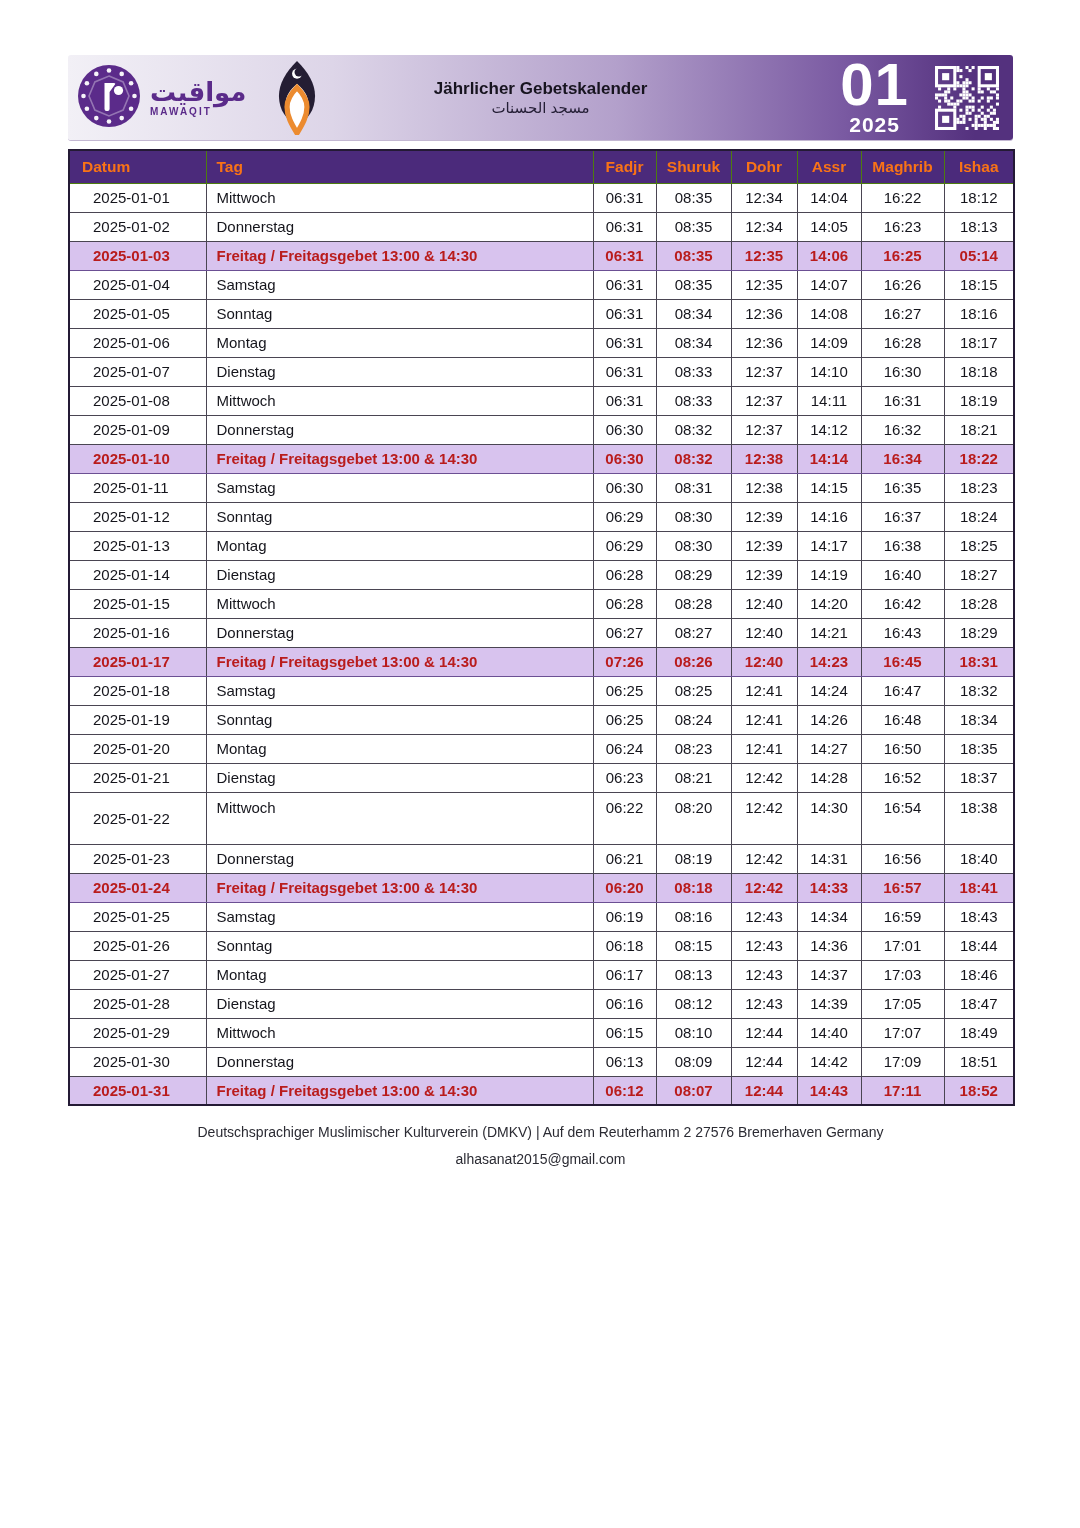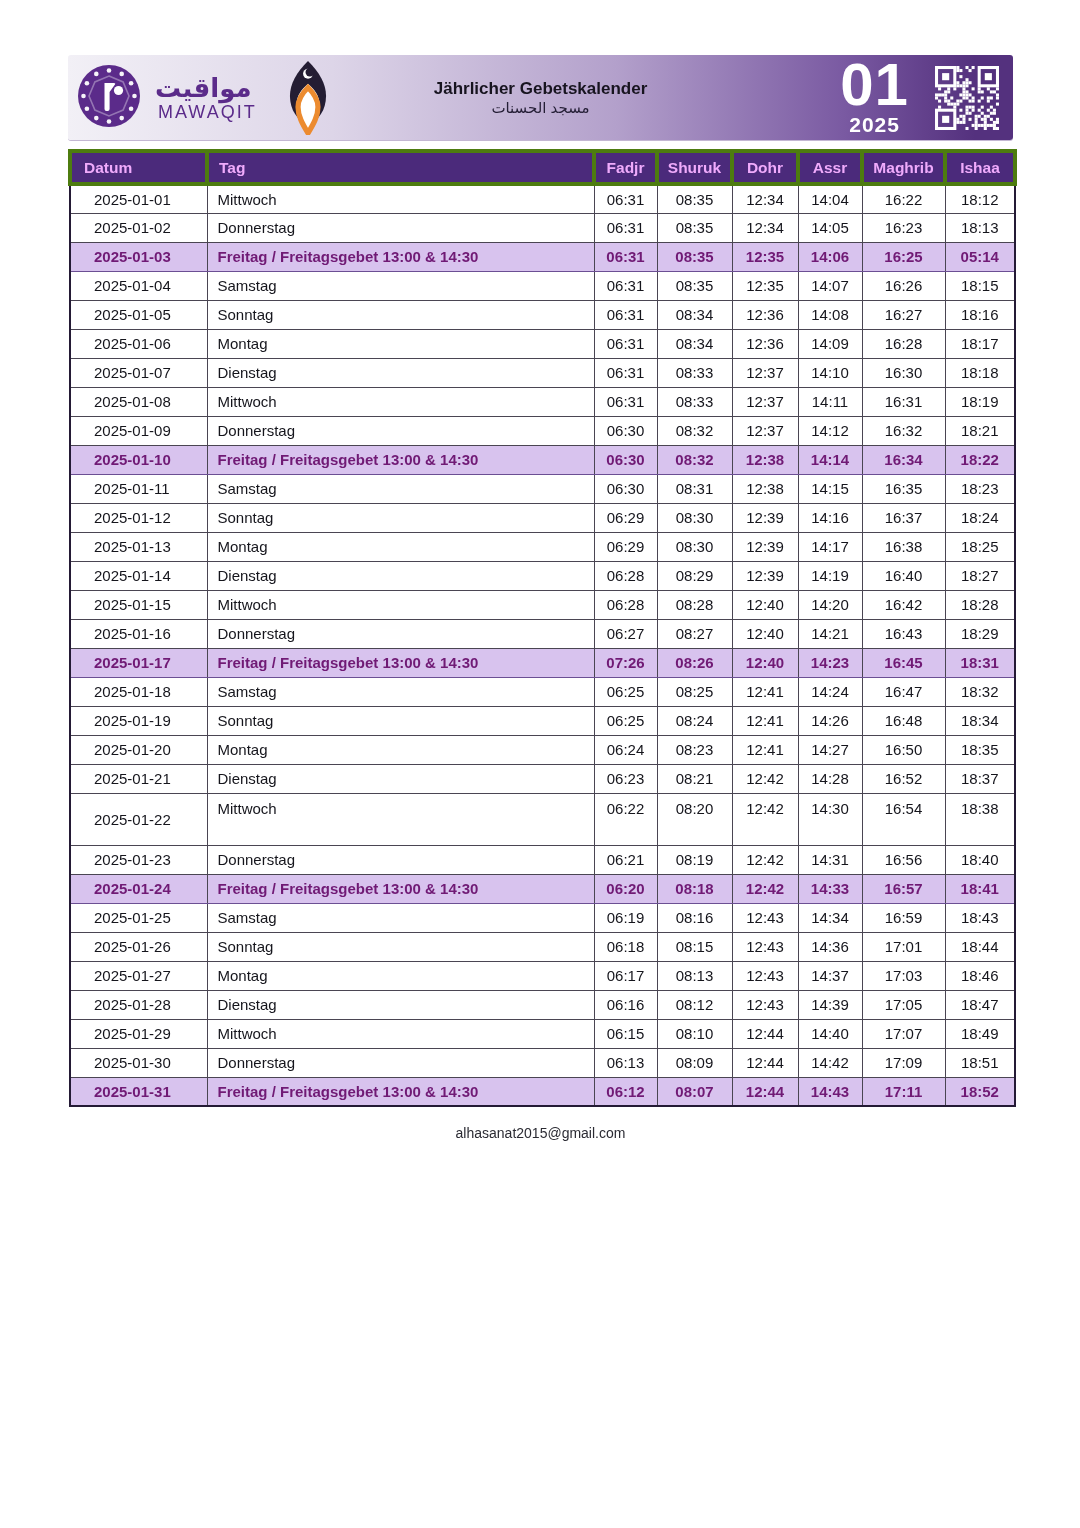--- a/index.html
+++ b/index.html
@@ -17,21 +17,21 @@
     position: relative;
     width: 945px; height: 85px;
     border-radius: 3px;
     background: linear-gradient(90deg, #f2f0f6 0%, #ddd5e8 28%, #b3a0cb 58%, #7a5aa2 82%, #54317e 96%, #54317e 100%);
     display: flex; align-items: center;
     box-shadow: 0 1px 0 rgba(84,49,126,0.35);
   }
   .mawaqit-logo { display: flex; align-items: center; margin-left: 8px; }
   .mawaqit-text { margin-left: 8px; color: #5b2b8a; line-height: 1; }
   .mawaqit-ar { font-size: 26px; font-weight: bold; text-align: center; }
-  .mawaqit-latin { font-size: 18px; font-weight: normal; letter-spacing: 2px; margin-top: 2px; margin-left: 8px; }
+  .mawaqit-latin { font-size: 10px; font-weight: bold; letter-spacing: 2px; margin-top: 2px; }
   .mosque-logo { margin-left: 26px; margin-top: 2px; }
   .title-block {
     position: absolute; left: 50%; top: 50%;
     transform: translate(-50%,-50%);
     text-align: center; width: 420px;
   }
   .title-de { font-size: 17px; font-weight: bold; color: #17141f; }
   .title-ar { font-size: 15px; color: #241e35; margin-top: 0; }
   .month-block { margin-left: auto; text-align: center; color: #ffffff; margin-right: 26px; }
   .month-num { font-size: 60px; font-weight: bold; line-height: 0.85; letter-spacing: 1px; }
@@ -40,44 +40,44 @@
 
   
   table.calendar {
     margin-top: 9px;
     width: 945px;
     border-collapse: collapse;
     table-layout: fixed;
     border: 2px solid #241a35;
   }
   .calendar th {
-    background: #4b2a7b; color: #f0abfc;
+    background: #4b2a7b; color: #f97316;
     font-size: 15.5px; font-weight: bold;
     height: 33px;
-    border: 4px solid #4d7c0f;
+    border: 1px solid #4d7c0f;
     text-align: center;
   }
   .calendar th.c-date { text-align: left; padding-left: 12px; }
   .calendar th.c-day  { text-align: left; padding-left: 10px; }
   .calendar td {
     border: 1px solid #4a4552;
     font-size: 15px;
     height: 29px;
     padding: 2px 4px;
     background: #ffffff;
     color: #15151c;
     text-align: center;
     vertical-align: middle;
   }
   .calendar td.c-date { text-align: left; padding-left: 23px; }
   .calendar td.c-day  { text-align: left; padding-left: 10px; }
   .calendar tr.friday td {
     background: #d8c3ee;
     font-weight: bold;
-    color: #701a75;
+    color: #b91c1c;
     border-top-color: #6b4f93;
     border-bottom-color: #6b4f93;
   }
   .calendar tr.tall td { height: 52px; vertical-align: top; padding-top: 6px; }
   .calendar tr.tall td.c-date { vertical-align: middle; padding-top: 2px; }
 
   
   .footer { margin-top: 18px; text-align: center; color: #2b2b33; }
   .footer-line1 { font-size: 14px; }
   .footer-line2 { font-size: 14px; margin-top: 11px; }
@@ -604,16 +604,17 @@
           <td class="c-time">08:07</td>
           <td class="c-time">12:44</td>
           <td class="c-time">14:43</td>
           <td class="c-time">17:11</td>
           <td class="c-time">18:52</td>
         </tr>
       </tbody>
   </table>
 
   <div class="footer">
+    <div class="footer-line1">Deutschsprachiger Muslimischer Kulturverein (DMKV) | Auf dem Reuterhamm 2 27576 Bremerhaven Germany</div>
     <div class="footer-line2">alhasanat2015@gmail.com</div>
   </div>
 
 </div>
 
 </body></html>

